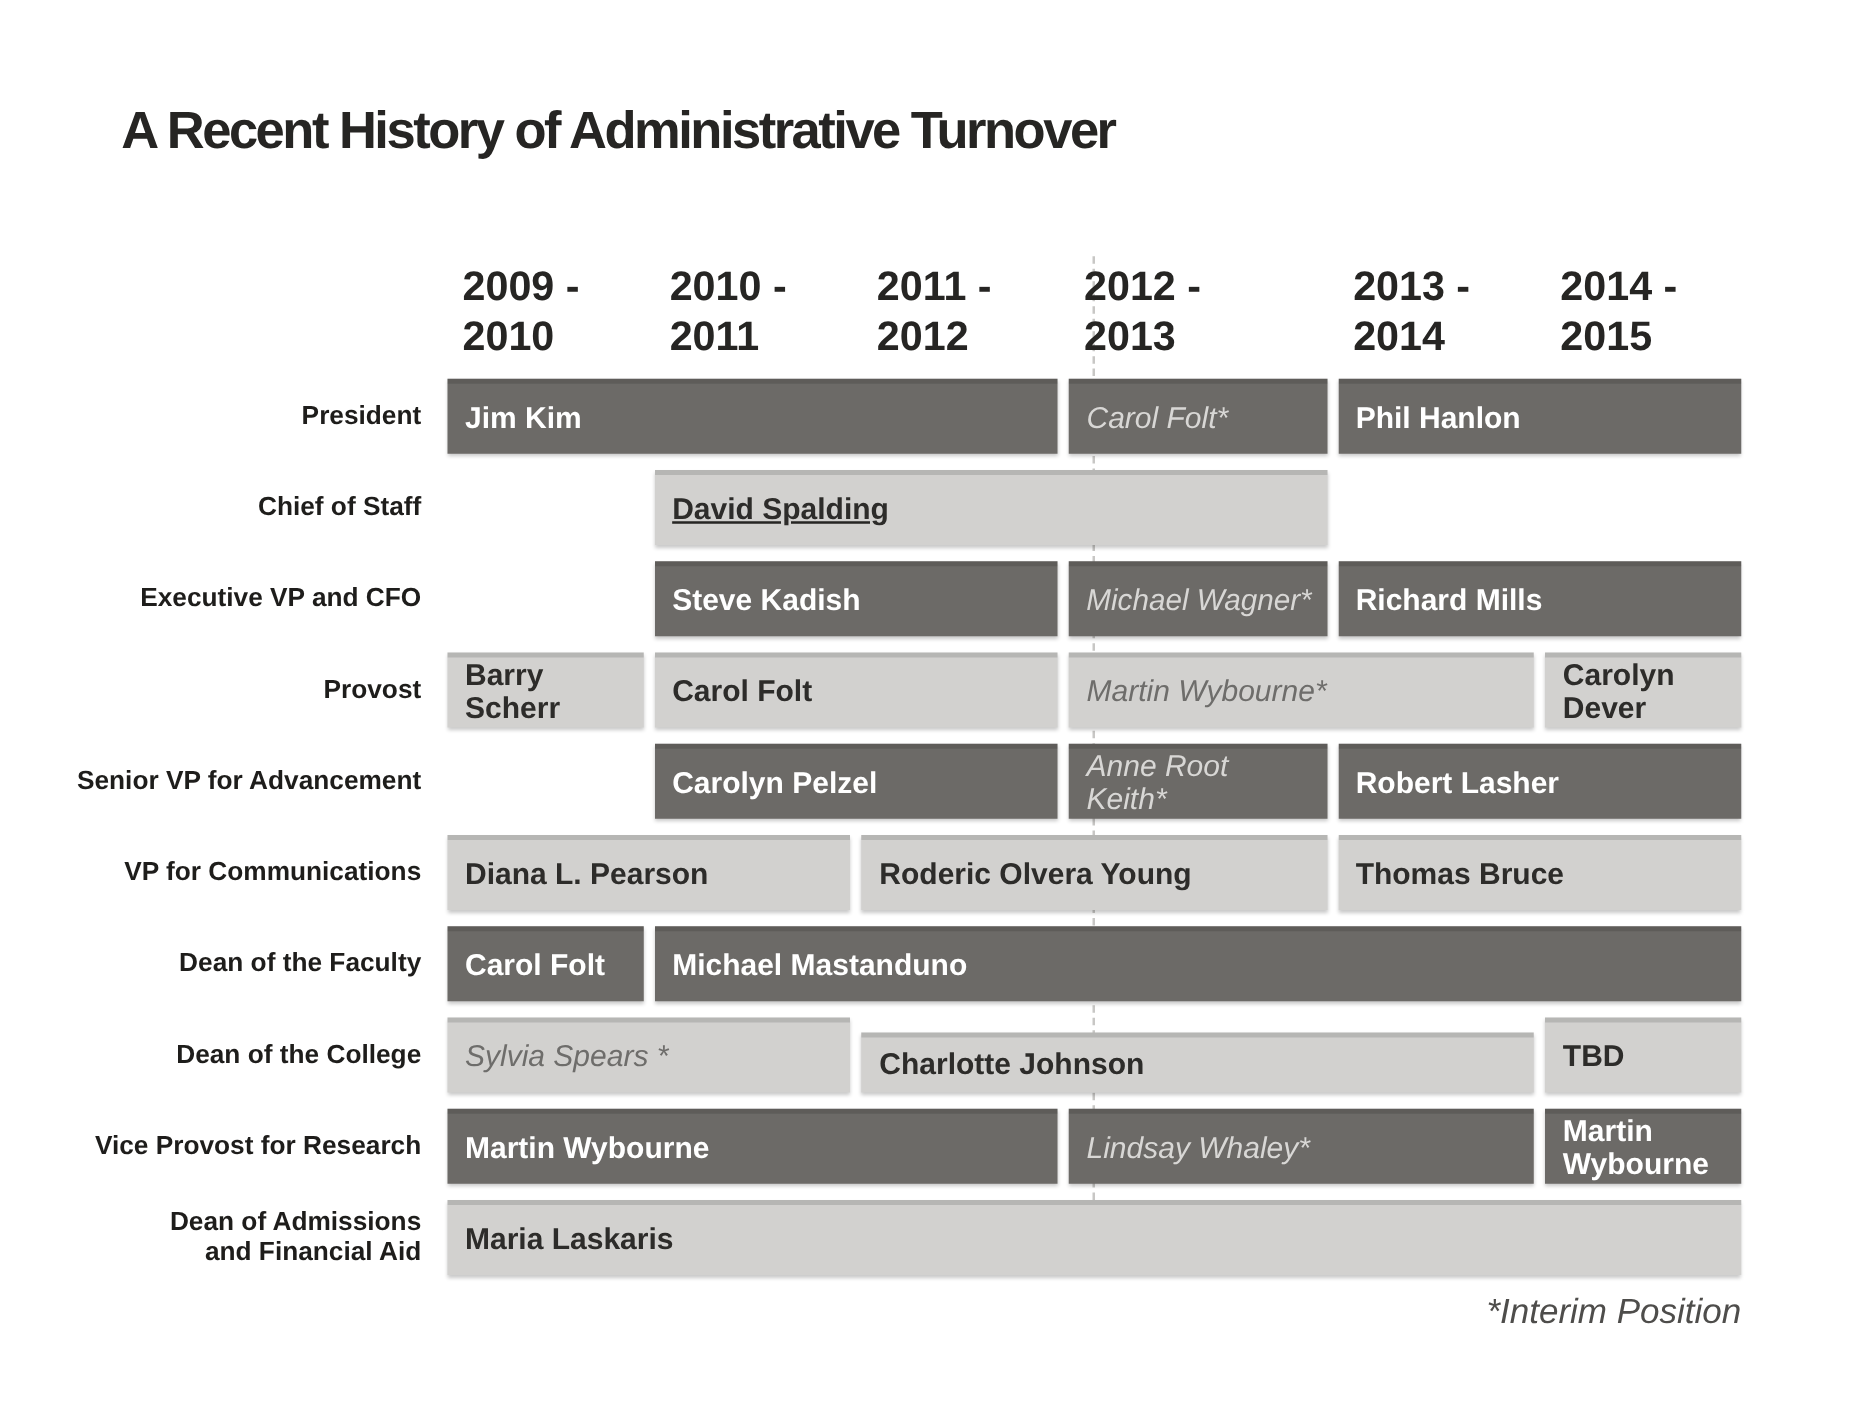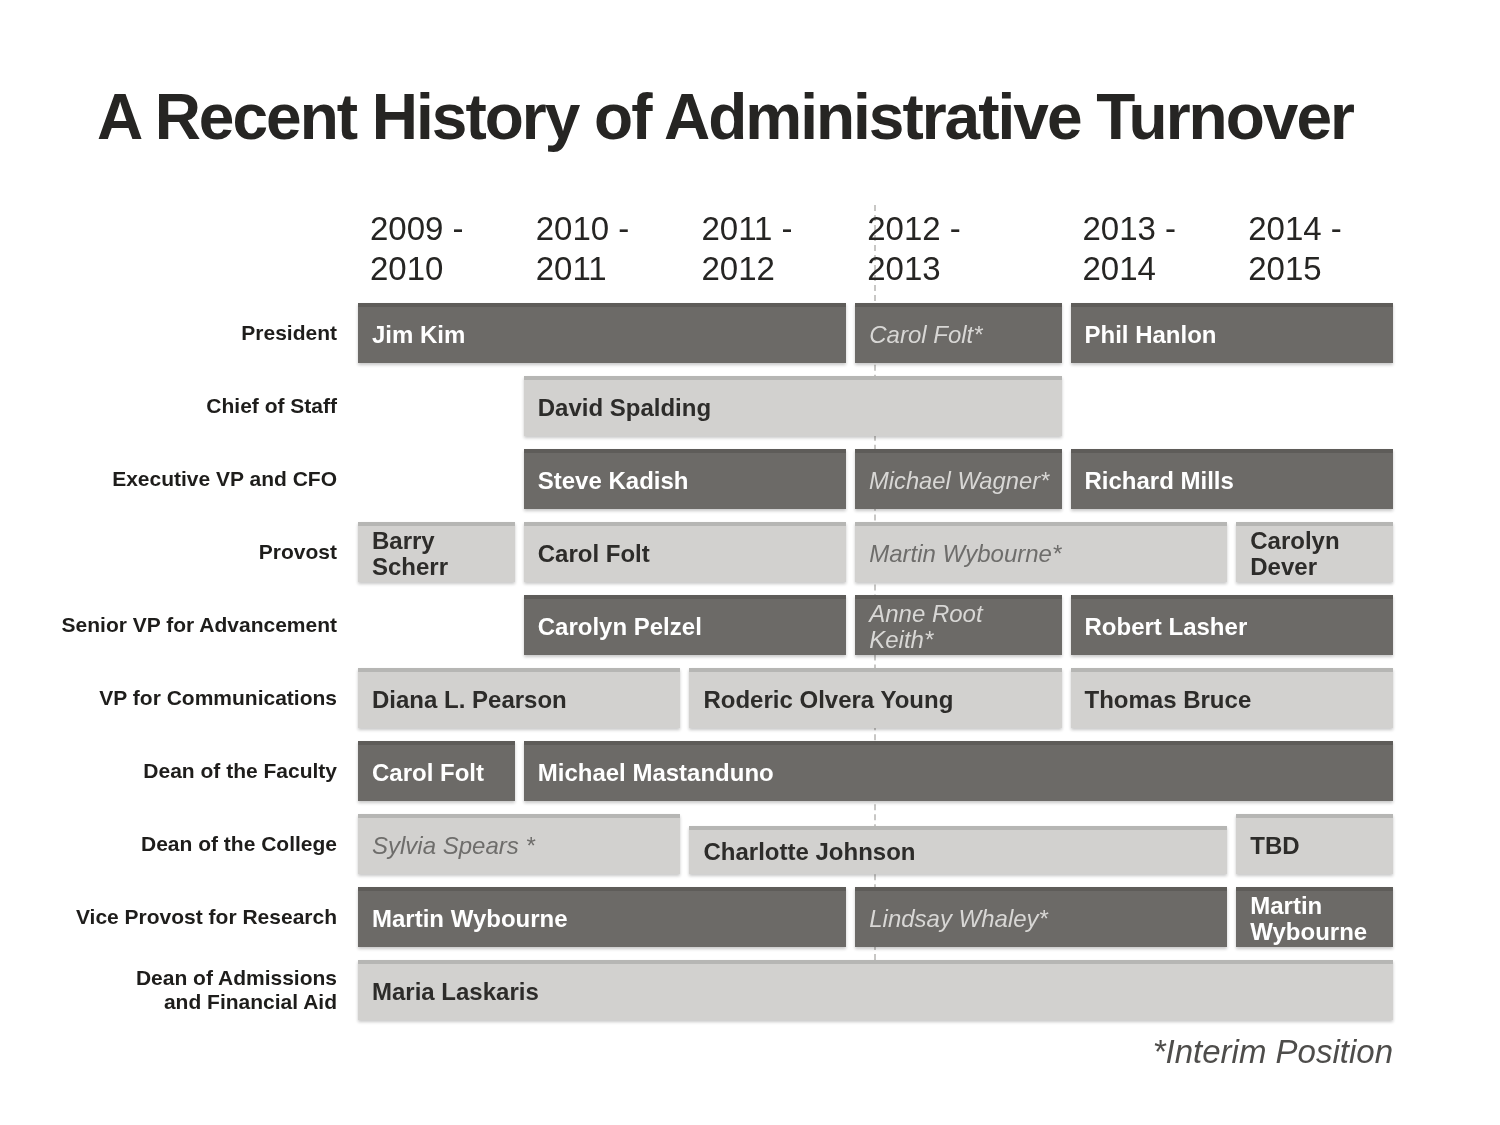--- a/index.html
+++ b/index.html
@@ -5,39 +5,39 @@
   html,body{margin:0;padding:0;}
   body{
     width:1500px;height:1125px;
     background:#ffffff;
     font-family:"Liberation Sans","DejaVu Sans",sans-serif;
     position:relative;overflow:hidden;
     color:var(--heading,#262523);
   }
   .title{
     position:absolute;left:97px;top:80px;width:1360px;
-    font-size:64px;font-weight:bold;letter-spacing:-2px;
+    font-size:42px;font-weight:bold;letter-spacing:-2px;
     color:var(--heading,#262523);
     white-space:nowrap;
   }
   .grid{
     position:absolute;left:15px;top:205px;width:1378px;
     display:grid;
     grid-template-columns:334px repeat(6,1fr);
     grid-template-rows:85px repeat(10,60px);
     column-gap:9px;row-gap:13px;
   }
   .divider{
     position:absolute;left:859px;top:0;height:815px;width:0;
     border-left:2px dashed var(--divider,#c8c7c5);
     z-index:0;
   }
   .yr{
     grid-row:1;z-index:1;
-    font-size:33px;font-weight:normal;line-height:1.22;
+    font-size:33px;font-weight:bold;line-height:1.22;
     padding:4px 0 0 12px;white-space:pre;
     color:var(--heading,#262523);
   }
   .rowlabel{
     grid-column:1;z-index:1;
     display:flex;align-items:center;justify-content:flex-end;
     text-align:right;padding-right:12px;
     font-size:21px;font-weight:bold;line-height:1.15;
     white-space:pre;color:#1e1d1b;
   }
@@ -56,21 +56,21 @@
   }
   .bar.dark{background:var(--dark,#6c6a67);}
   .bar.dark .txt{color:var(--t-dark,#ffffff);}
   .bar.light{background:var(--light,#d2d1cf);}
   .bar.light .txt{color:var(--t-light,#2d2c2a);}
   .bar.interim .txt{font-style:italic;font-weight:normal;}
   .bar.dark.interim .txt{color:var(--i-dark,#d8d7d5);}
   .bar.light.interim .txt{color:var(--i-light,#6e6d6b);}
   .footnote{
     position:absolute;right:107px;top:1033px;
-    font-size:33px;font-style:italic;color:#4e4d4b;
+    font-size:28px;font-style:italic;color:#4e4d4b;
     white-space:nowrap;
   }
 </style>
 </head>
 <body style="--dark: #6c6a67; --light: #d2d1cf; --t-dark: #ffffff; --i-dark: #d8d7d5; --t-light: #2d2c2a; --i-light: #6e6d6b; --heading: #262523; --divider: #c8c7c5;">
 
 <div class="title">A Recent History of Administrative Turnover</div>
 
 <div class="grid" id="grid">
   <div class="divider"></div>
@@ -90,21 +90,21 @@
     <div class="bar dark" style="grid-area: 2 / 2 / auto / span 3;">
       <span class="txt">Jim Kim</span>
     </div>
     <div class="bar dark interim" style="grid-area: 2 / 5 / auto / span 1;">
       <span class="txt">Carol Folt*</span>
     </div>
     <div class="bar dark" style="grid-area: 2 / 6 / auto / span 2;">
       <span class="txt">Phil Hanlon</span>
     </div>
     <div class="rowlabel" style="grid-row: 3;">Chief of Staff</div>
-    <div class="bar light" style="grid-area: 3 / 3 / auto / span 3;">
+    <div class="bar light" style="grid-area: 3 / 3 / auto / span 3; text-decoration: underline;">
       <span class="txt">David Spalding</span>
     </div>
     <div class="rowlabel" style="grid-row: 4;">Executive VP and CFO</div>
     <div class="bar dark" style="grid-area: 4 / 3 / auto / span 2;">
       <span class="txt">Steve Kadish</span>
     </div>
     <div class="bar dark interim" style="grid-area: 4 / 5 / auto / span 1;">
       <span class="txt" style="transform: scaleX(0.989);">Michael Wagner*</span>
     </div>
     <div class="bar dark" style="grid-area: 4 / 6 / auto / span 2;">

